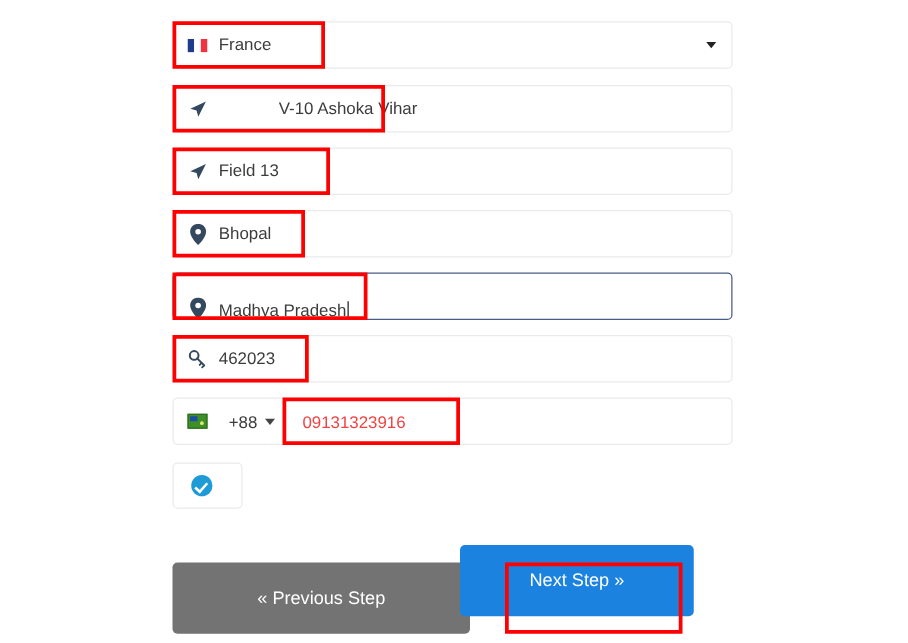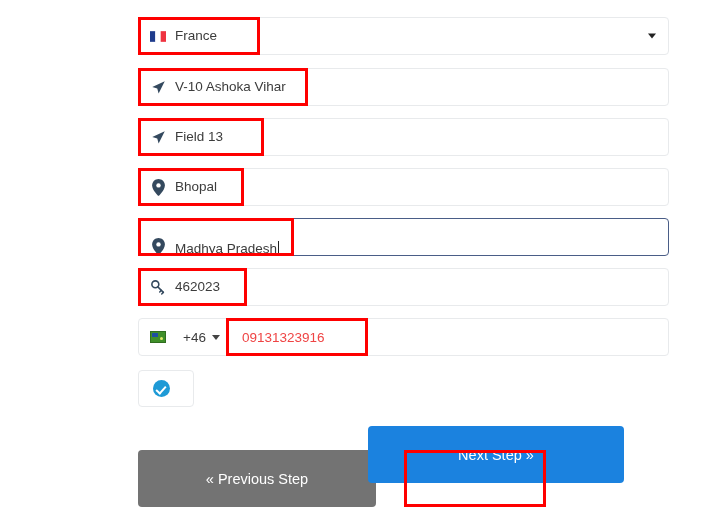--- a/index.html
+++ b/index.html
@@ -18,21 +18,21 @@
     position: absolute;
     left: 138px;
     top: 0;
     width: 448px;
   }
 
   
   .field-row {
     position: absolute;
     left: 0;
-    width: 531px;
+    width: 448px;
     height: 38px;
     box-sizing: border-box;
     background: #ffffff;
     border: 1px solid #e8eaec;
     border-radius: 4px;
     display: flex;
     align-items: center;
     padding: 0 10px;
   }
   .field-row.focused {
@@ -188,22 +188,22 @@
     cursor: pointer;
   }
   #previous-step-button {
     left: 138px;
     top: 450px;
     width: 238px;
     background: #737373;
   }
   #next-step-button {
     left: 368px;
-    top: 426px;
-    width: 256px;
+    top: 436px;
+    width: 187px;
     background: #1b82df;
   }
 
   
   .redbox {
     position: absolute;
     border: 3px solid #fe0000;
     box-sizing: border-box;
     pointer-events: none;
     z-index: 40;
@@ -219,21 +219,21 @@
       <svg class="flag-fr" viewBox="0 0 18 12" xmlns="http://www.w3.org/2000/svg">
         <rect x="0" y="0" width="6" height="12" fill="#1f3b8c"></rect>
         <rect x="6" y="0" width="6" height="12" fill="#ffffff"></rect>
         <rect x="12" y="0" width="6" height="12" fill="#ef3340"></rect>
       </svg>
     </span>
     <span class="field-text">France</span>
     <span class="dropdown-caret"></span>
   </div>
 
-  <div class="field-row" id="address1-row" style="top:68px;">
+  <div class="field-row" id="address1-row" style="top:68px;gap:48px;">
     <span class="field-icon">
       <svg width="15" height="15" viewBox="0 0 24 24" xmlns="http://www.w3.org/2000/svg">
         <path d="M22 2 L2 11.2 L10 13.4 L12.2 21.5 Z" fill="#34495e"></path>
       </svg>
     </span>
     <span class="field-text">V-10 Ashoka Vihar</span>
   </div>
 
   <div class="field-row" id="address2-row" style="top:118px;">
     <span class="field-icon">
@@ -275,21 +275,21 @@
       </svg>
     </span>
     <span class="field-text">462023</span>
   </div>
 
   <div class="field-row" id="phone-row" style="top:318px;">
     <span class="phone-prefix">
       <span class="field-icon">
         <span class="flag-au"></span>
       </span>
-      <span class="phone-code">+46</span>
+      <span class="phone-code">+88</span>
       <span class="phone-caret"></span>
     </span>
     <span class="phone-number">09131323916</span>
   </div>
 
 </div>
 
 <div id="shipping-same-row">
   <span class="check-circle"></span>
 </div>

